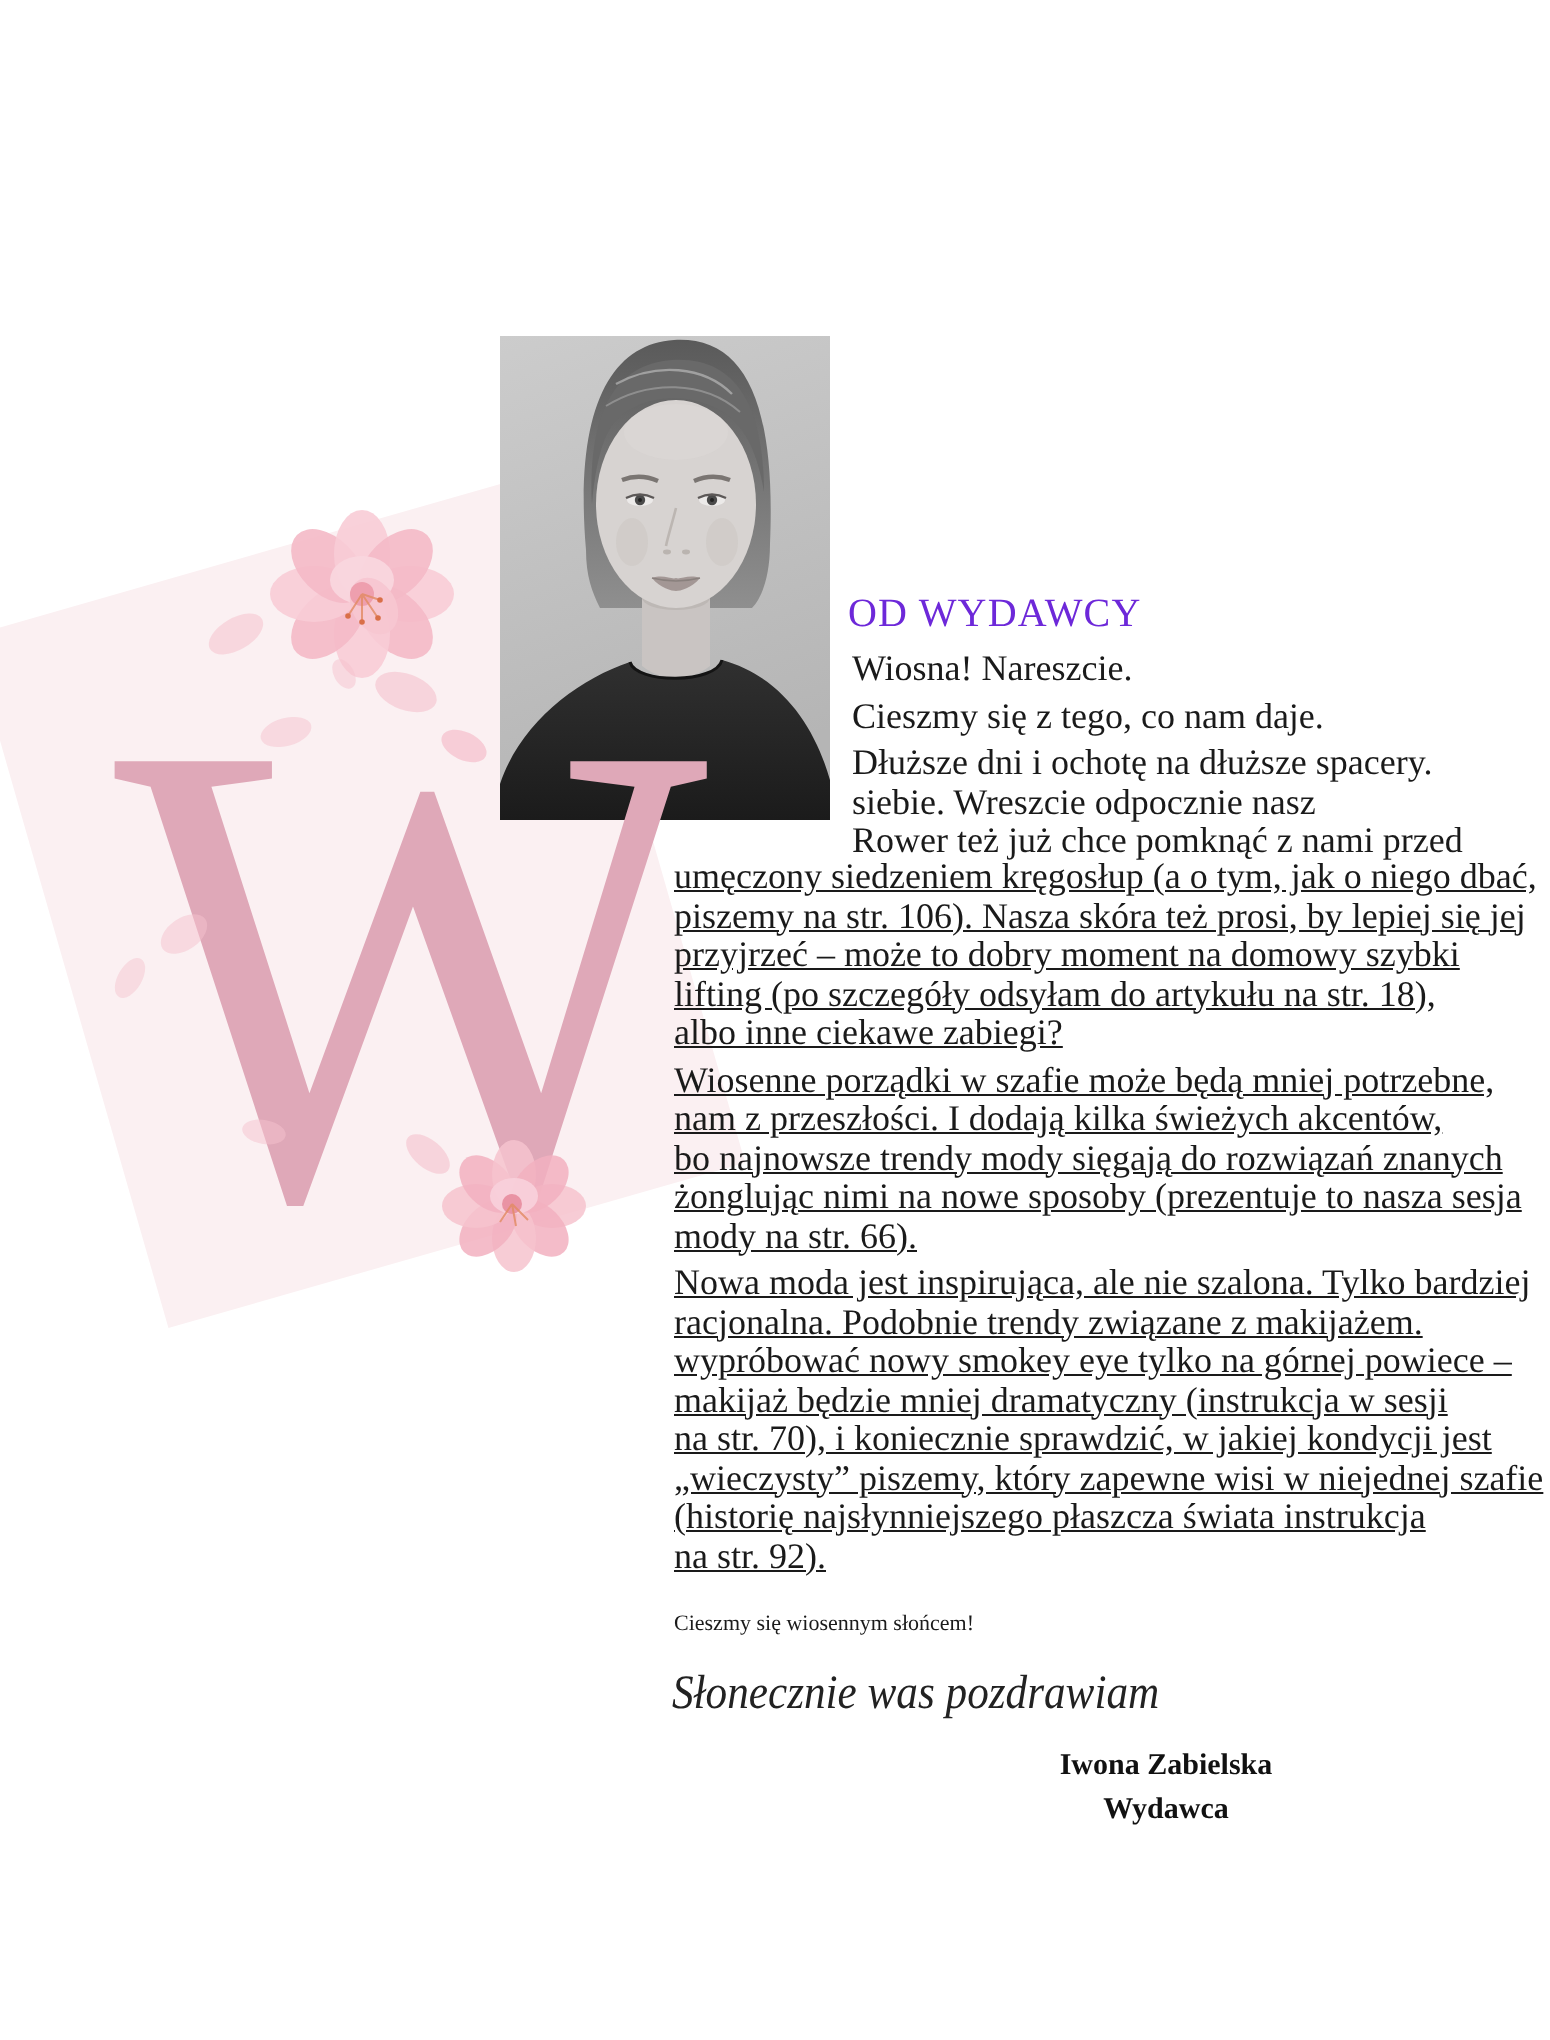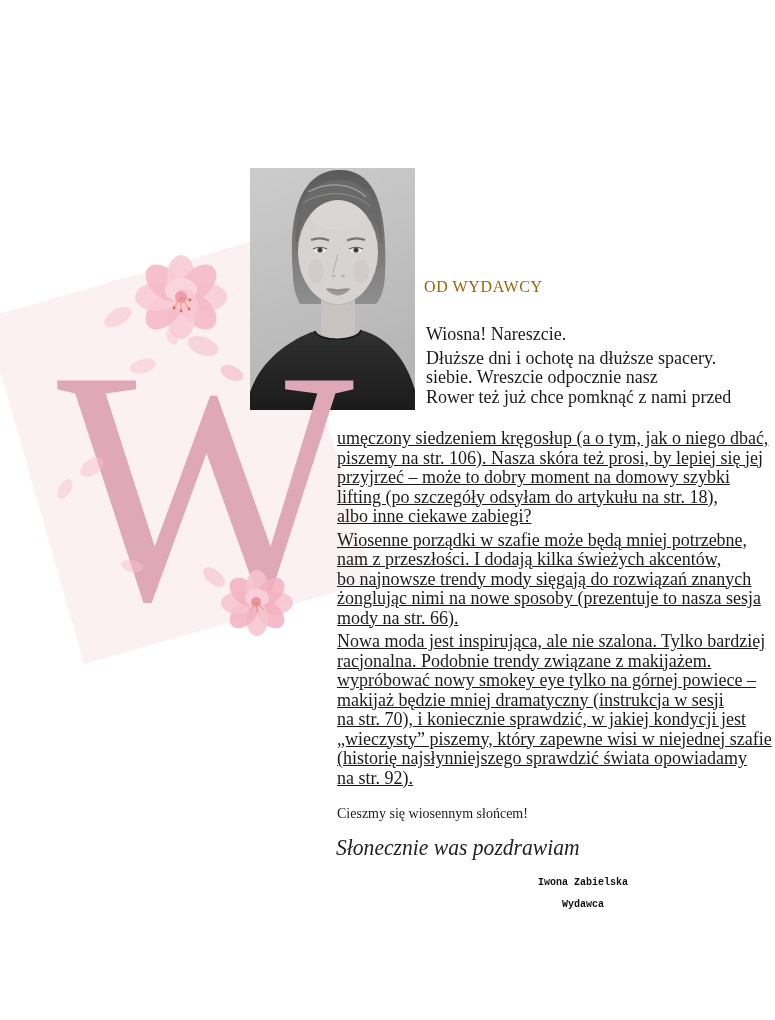--- a/index.html
+++ b/index.html
@@ -1,30 +1,30 @@
 <!DOCTYPE html>
 <html><head>
 <meta charset="utf-8">
 <style>
   html,body{margin:0;padding:0;}
   body{width:775px;height:1020px;position:relative;background:#ffffff;overflow:hidden;
        font-family:"Liberation Serif", serif;color:#1a1a1a;}
   .art{position:absolute;left:0;top:0;z-index:1;}
   .txt{position:absolute;z-index:2;}
-  .title{left:424px;top:278px;font-size:16px;letter-spacing:.6px;color:#a16207;white-space:nowrap;}
+  .title{left:424px;top:296px;font-size:20px;letter-spacing:.6px;color:#6d28d9;white-space:nowrap;}
   .colA{left:426px;top:325px;width:272px;}
   .colB{left:337px;top:429px;width:368px;text-decoration:underline;}
   .para{margin:0 0 4px 0;}
   .para:last-child{margin-bottom:0;}
   .line{font-size:18px;line-height:19.5px;white-space:nowrap;}
-  .closing{left:337px;top:806px;font-size:14px;white-space:nowrap;}
+  .closing{left:337px;top:806px;font-size:11px;white-space:nowrap;}
   .signature{left:336px;top:834px;font-size:24px;font-style:italic;color:#222;
              white-space:nowrap;transform:scaleX(.9);transform-origin:left top;}
   .signoff{left:483px;top:872px;width:200px;text-align:center;
-           font-family:Liberation Mono, monospace;font-weight:bold;font-size:10px;line-height:22px;color:#111;}
+           font-family:Liberation Serif, serif;font-weight:bold;font-size:15px;line-height:22px;color:#111;}
 </style>
 </head>
 <body>
 
 <svg class="art" width="775" height="1020" viewBox="0 0 775 1020">
   <defs>
     <clipPath id="ph">
         <rect x="250" y="168" width="165" height="242"></rect>
       </clipPath>
     <linearGradient id="phbg" x1="0" y1="0" x2="0.25" y2="1">
@@ -126,20 +126,23 @@
   </g>
 </svg>
 
 <div class="txt title">OD WYDAWCY</div>
 
 <div class="txt colA">
     <div class="para">
       <div class="line">Wiosna! Nareszcie.</div>
     </div>
     <div class="para">
+      <div class="line">Cieszmy się z tego, co nam daje.</div>
+    </div>
+    <div class="para">
       <div class="line">Dłuższe dni i ochotę na dłuższe spacery.</div>
       <div class="line">siebie. Wreszcie odpocznie nasz</div>
       <div class="line">Rower też już chce pomknąć z nami przed</div>
     </div>
   </div>
 
 <div class="txt colB">
     <div class="para">
       <div class="line">umęczony siedzeniem kręgosłup (a o tym, jak o niego dbać,</div>
       <div class="line">piszemy na str. 106). Nasza skóra też prosi, by lepiej się jej</div>
@@ -154,21 +157,21 @@
       <div class="line">żonglując nimi na nowe sposoby (prezentuje to nasza sesja</div>
       <div class="line">mody na str. 66).</div>
     </div>
     <div class="para">
       <div class="line">Nowa moda jest inspirująca, ale nie szalona. Tylko bardziej</div>
       <div class="line">racjonalna. Podobnie trendy związane z makijażem.</div>
       <div class="line">wypróbować nowy smokey eye tylko na górnej powiece –</div>
       <div class="line">makijaż będzie mniej dramatyczny (instrukcja w sesji</div>
       <div class="line">na str. 70), i koniecznie sprawdzić, w jakiej kondycji jest</div>
       <div class="line">„wieczysty” piszemy, który zapewne wisi w niejednej szafie</div>
-      <div class="line">(historię najsłynniejszego sprawdzić świata opowiadamy</div>
+      <div class="line">(historię najsłynniejszego płaszcza świata instrukcja</div>
       <div class="line">na str. 92).</div>
     </div>
   </div>
 
 <div class="txt closing">Cieszmy się wiosennym słońcem!</div>
 
 <div class="txt signature">Słonecznie was pozdrawiam</div>
 
 <div class="txt signoff">
   <div>Iwona Zabielska</div>

